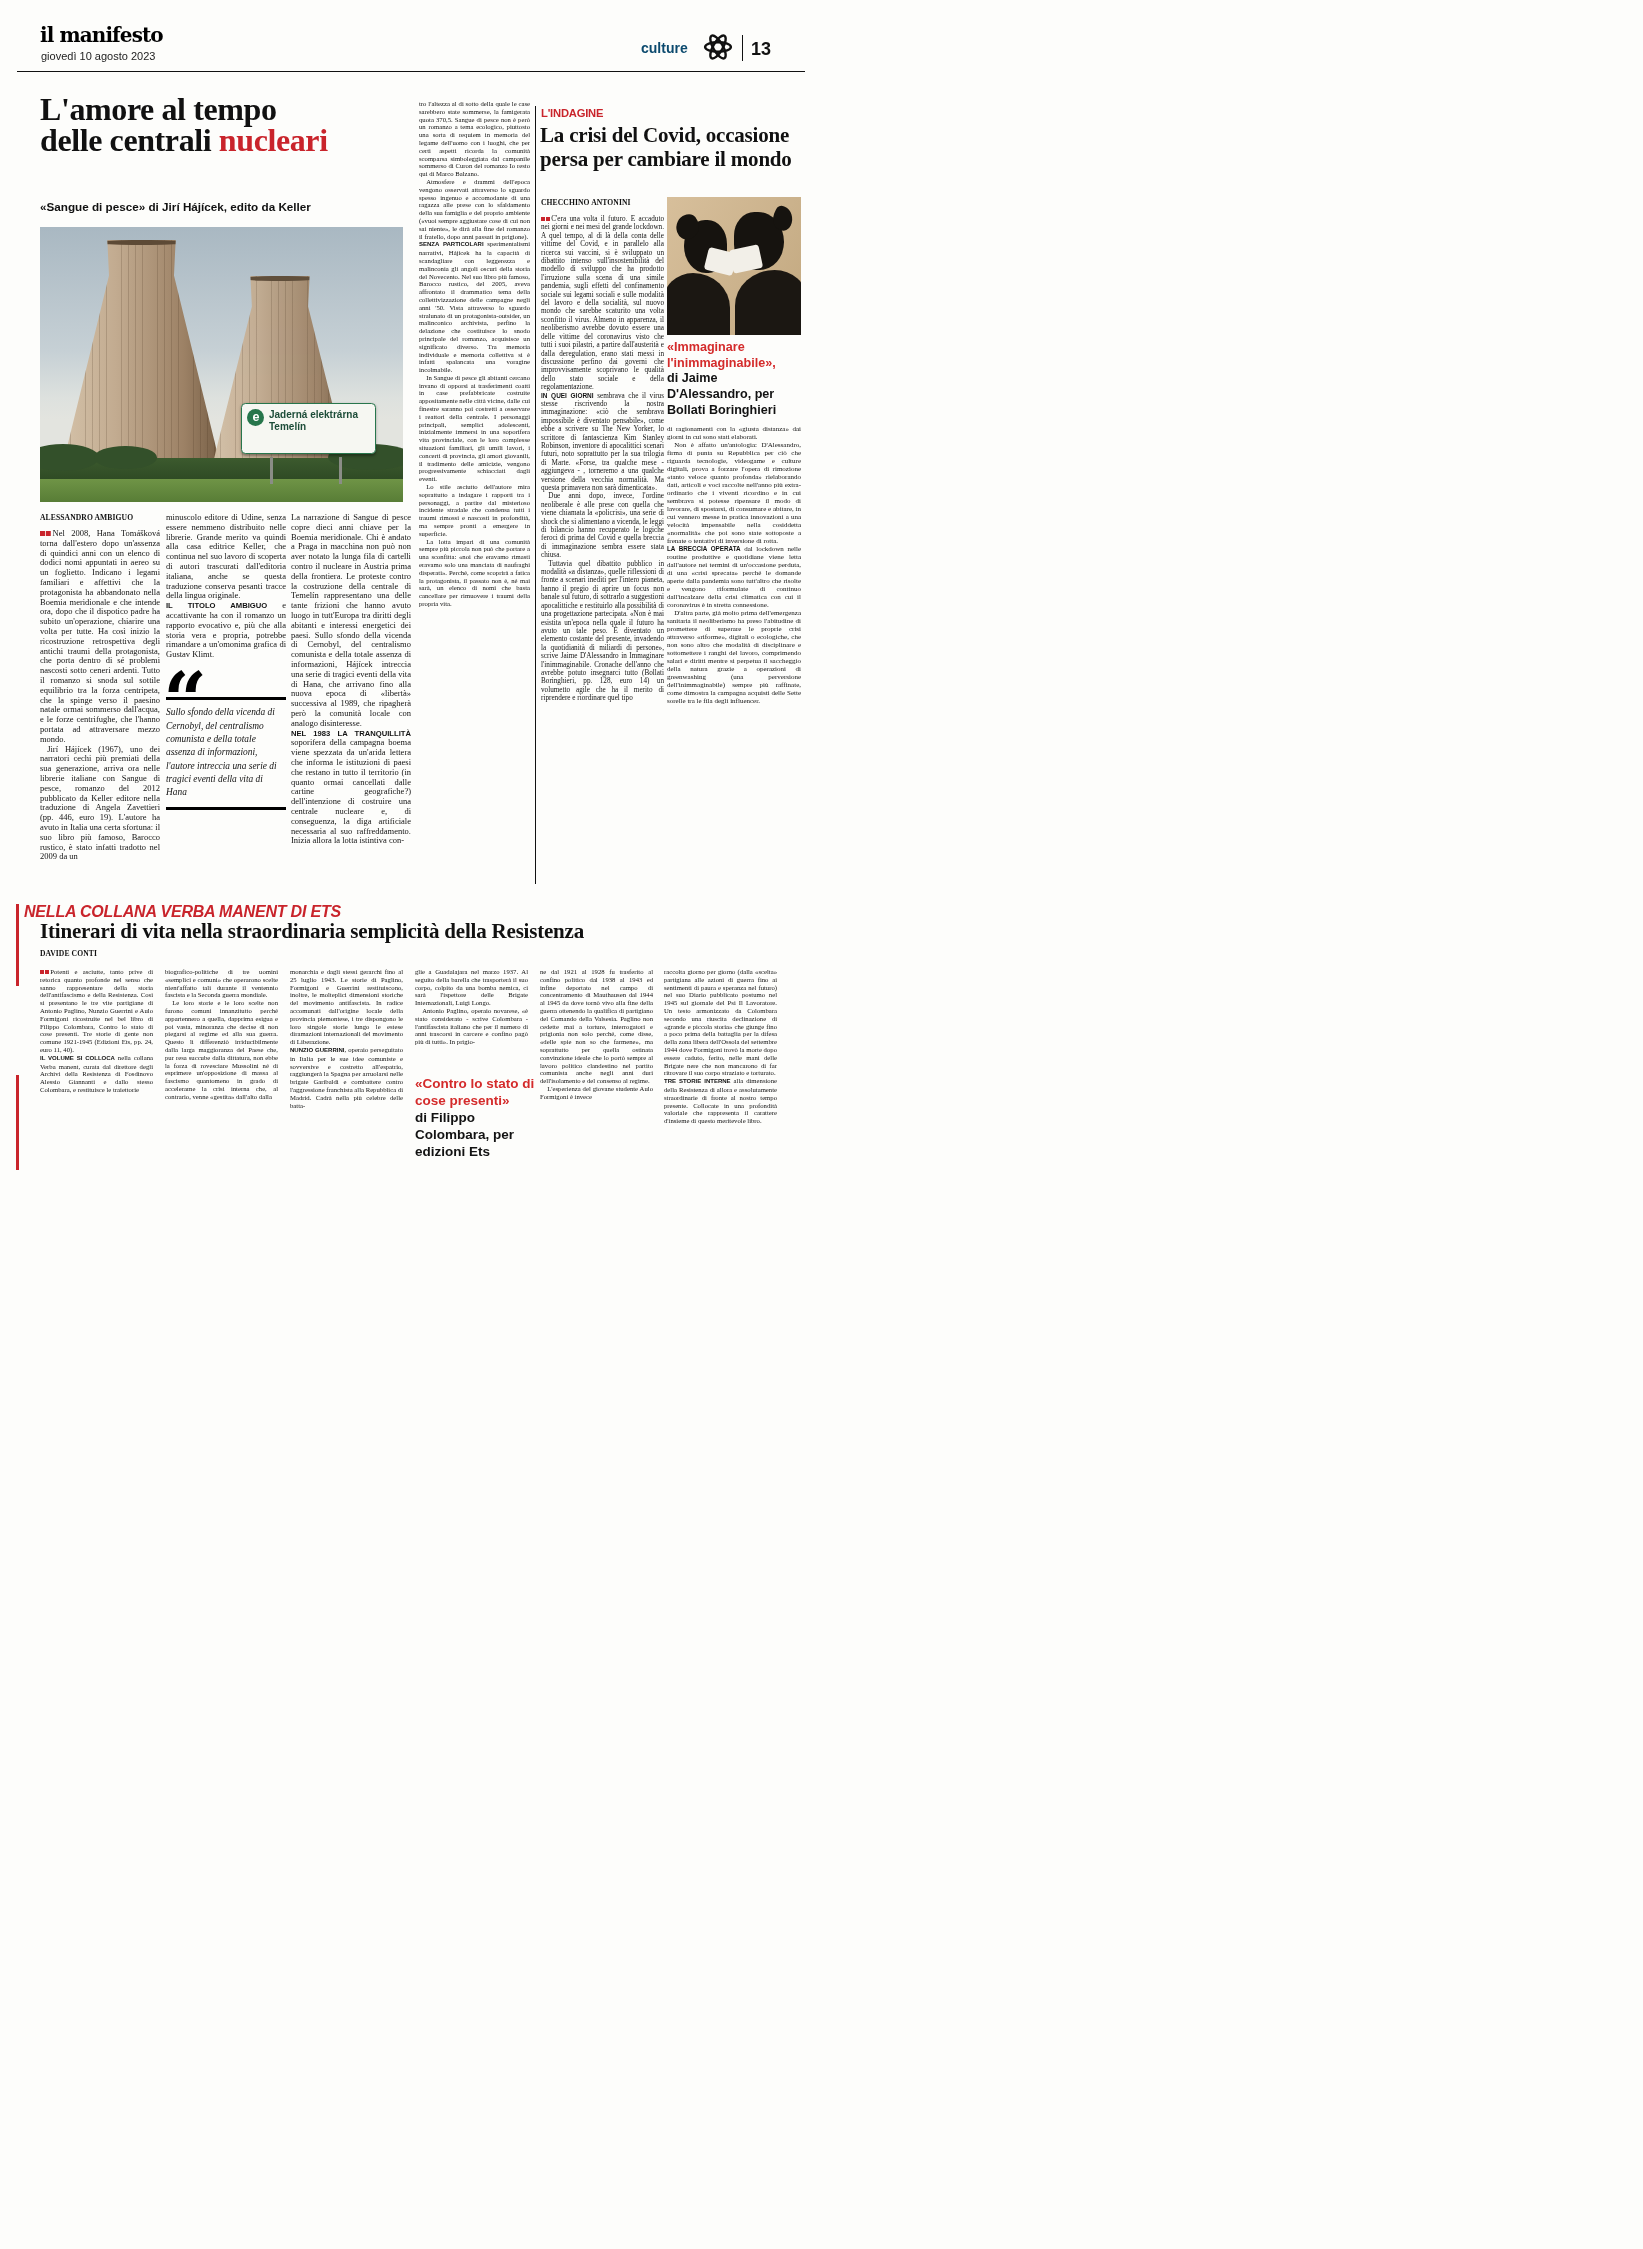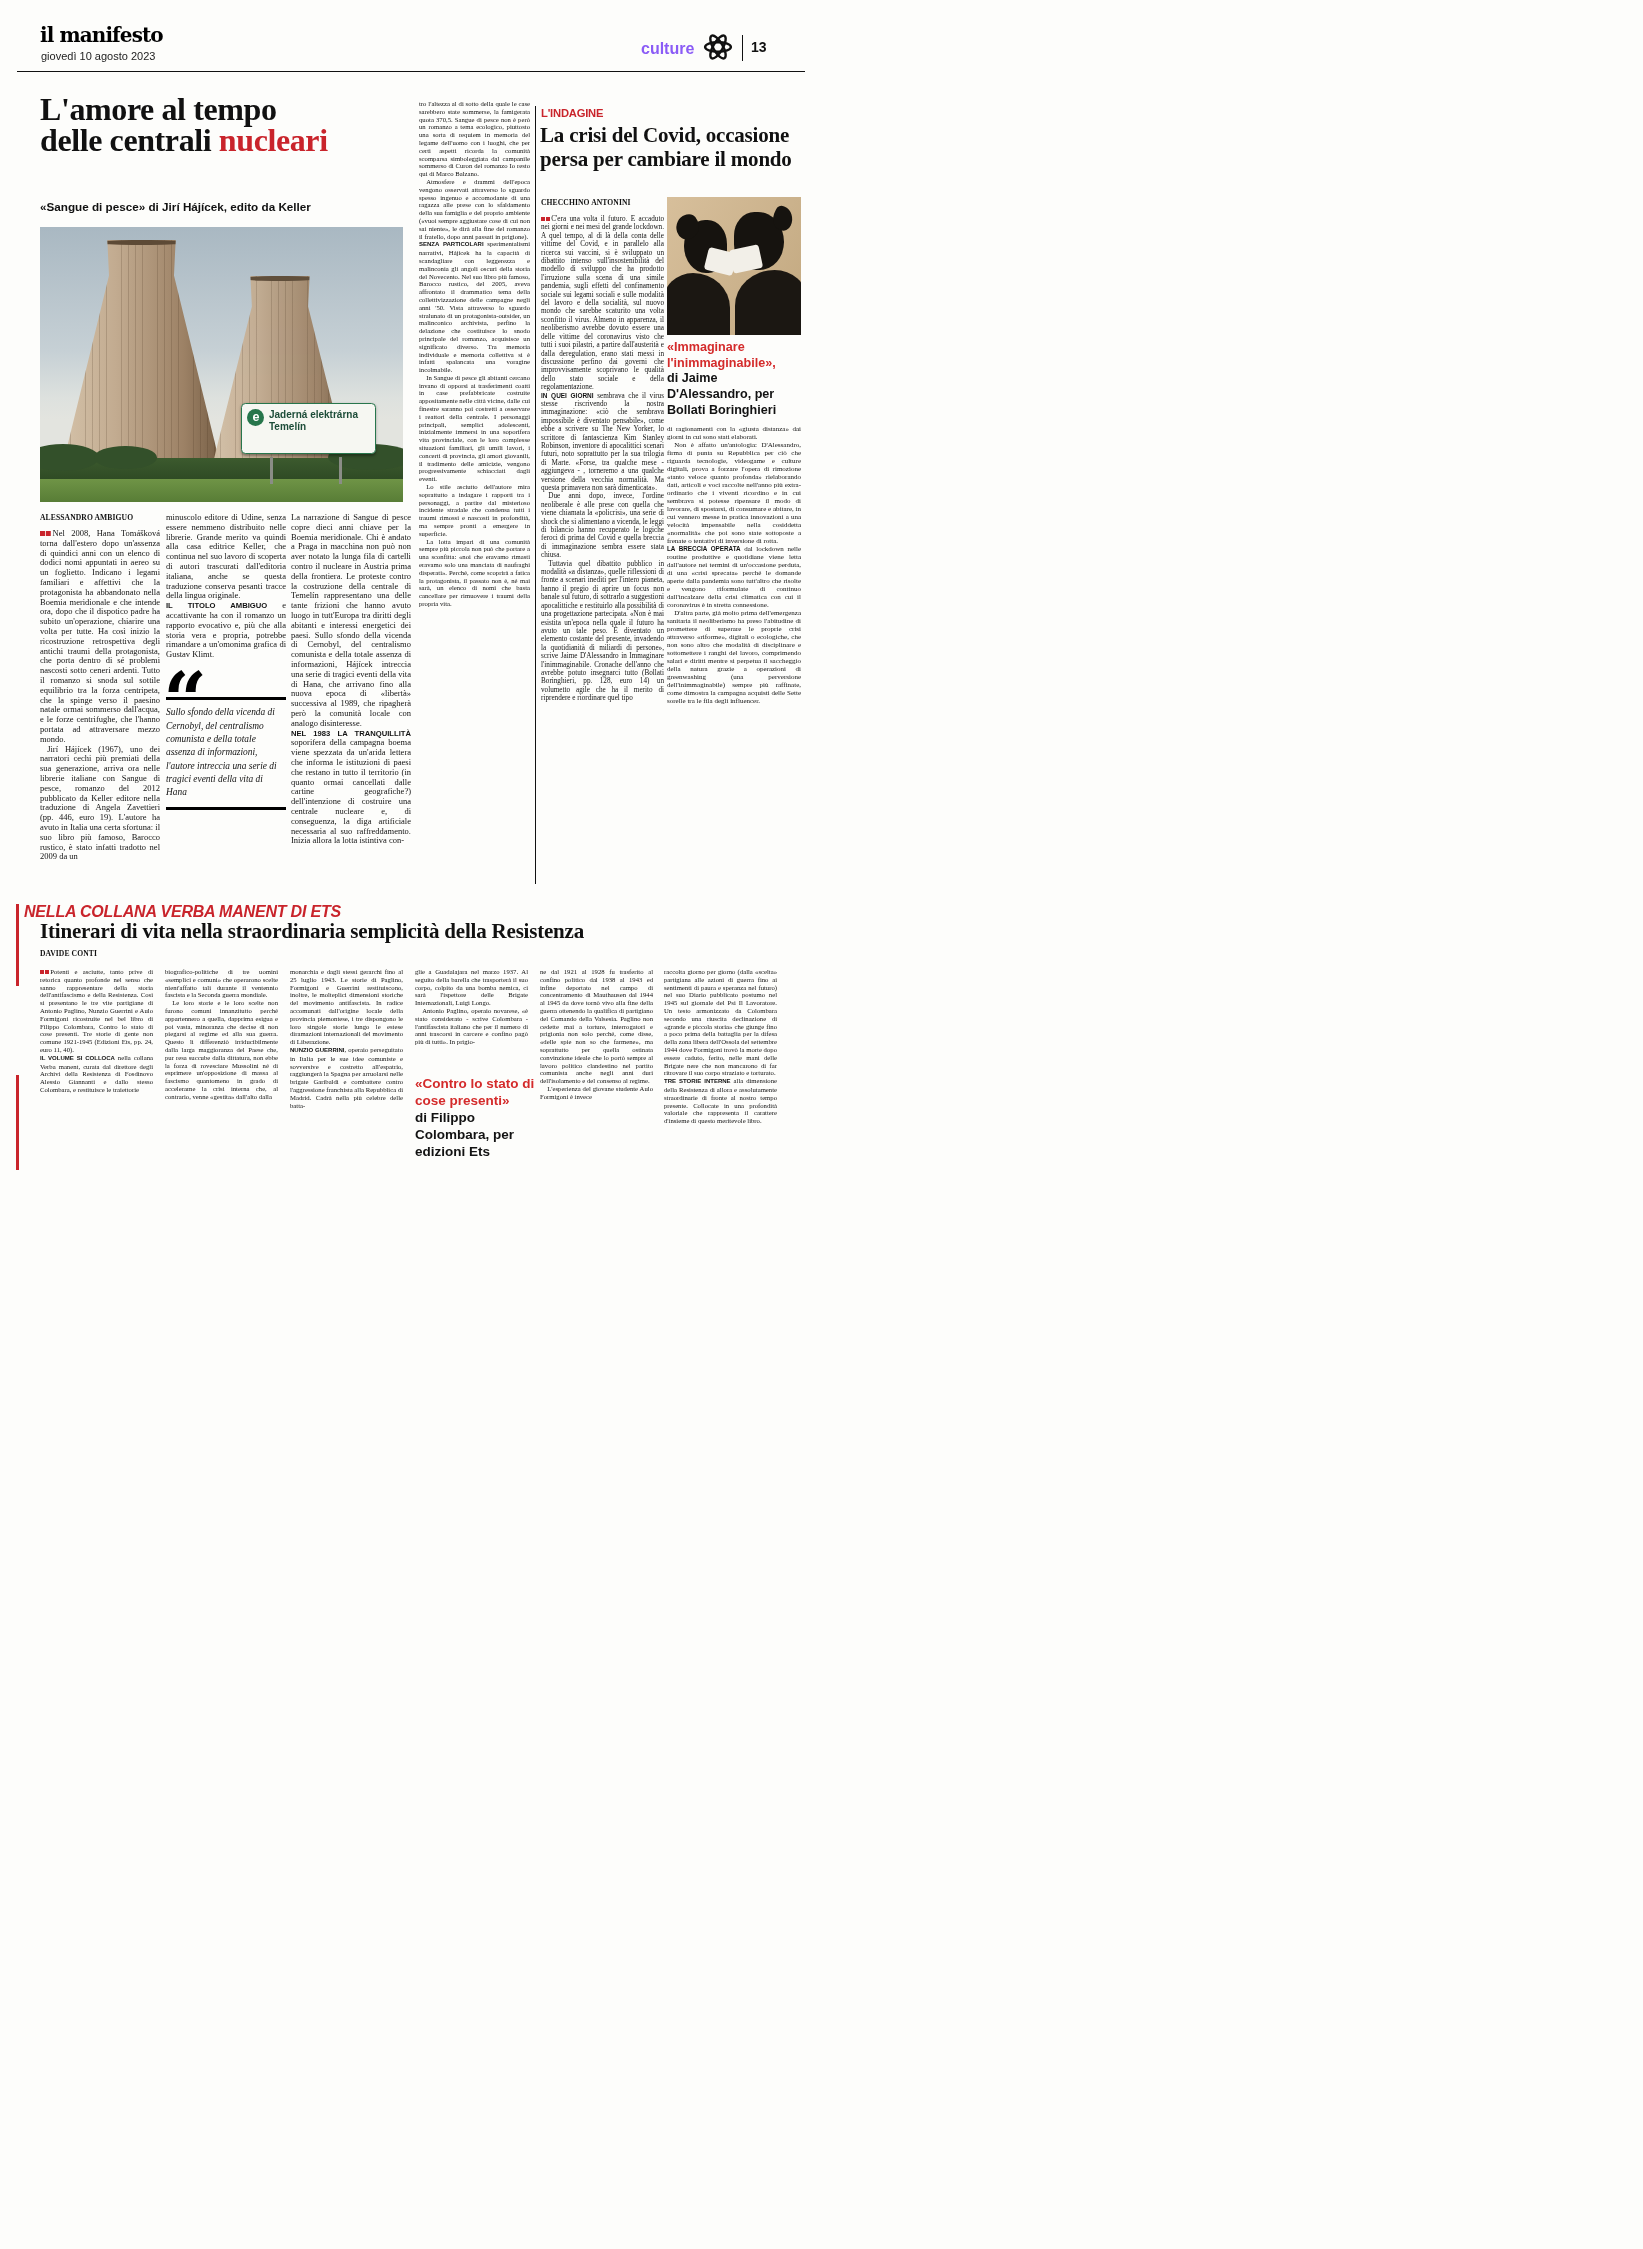--- a/index.html
+++ b/index.html
@@ -4,22 +4,22 @@
 <style>
   html,body{margin:0;padding:0;}
   body{
     width:822px;height:1192px;position:relative;background:#fdfdfb;
     font-family:"Liberation Serif",serif;color:#121212;overflow:hidden;
   }
   .abs{position:absolute;}
   
   .logo{font-family:"DejaVu Serif",serif;font-weight:bold;font-size:20px;letter-spacing:-0.9px;color:#000;}
   .date{font-family:"Liberation Sans",sans-serif;font-size:11px;color:#222;}
-  .section-label{font-family:"Liberation Sans",sans-serif;font-weight:bold;font-size:16px;color:#8b5cf6;}
-  .pagenum{font-family:"Liberation Sans",sans-serif;font-weight:bold;font-size:14px;color:#111;}
+  .section-label{font-family:"Liberation Sans",sans-serif;font-weight:bold;font-size:14px;color:#0c4a6e;}
+  .pagenum{font-family:"Liberation Sans",sans-serif;font-weight:bold;font-size:18px;color:#111;}
   .hrule{background:#111;height:0.9px;}
   .vrule{background:#111;width:0.9px;}
   
   .headline-main{font-size:32px;line-height:0.97;font-weight:bold;letter-spacing:-0.4px;color:#111;}
   .headline-main .red{color:#c9242b;}
   .subhead{font-family:"Liberation Sans",sans-serif;font-weight:bold;font-size:11.7px;color:#111;}
   .kicker{font-family:"Liberation Sans",sans-serif;font-weight:bold;color:#c9242b;letter-spacing:-0.2px;}
   .headline-2{font-size:21px;line-height:1.13;font-weight:bold;color:#111;letter-spacing:-0.2px;}
   .byline{font-weight:bold;font-size:7.6px;letter-spacing:0.1px;color:#111;}
   

